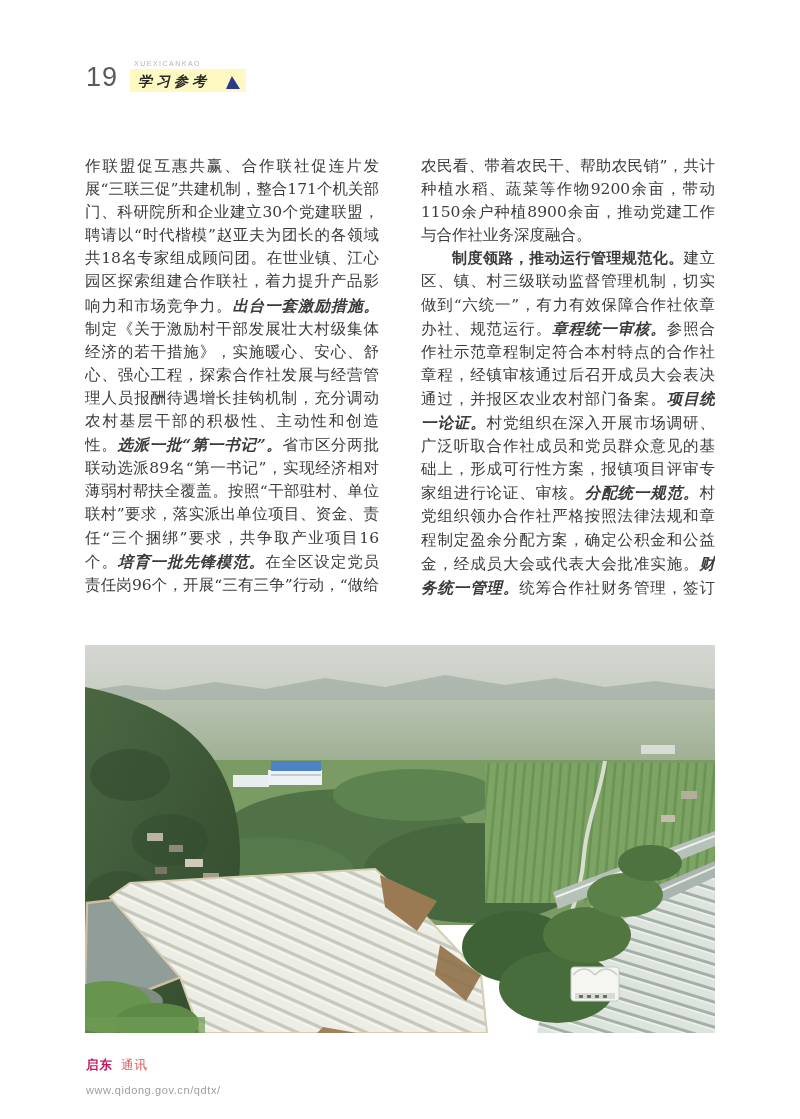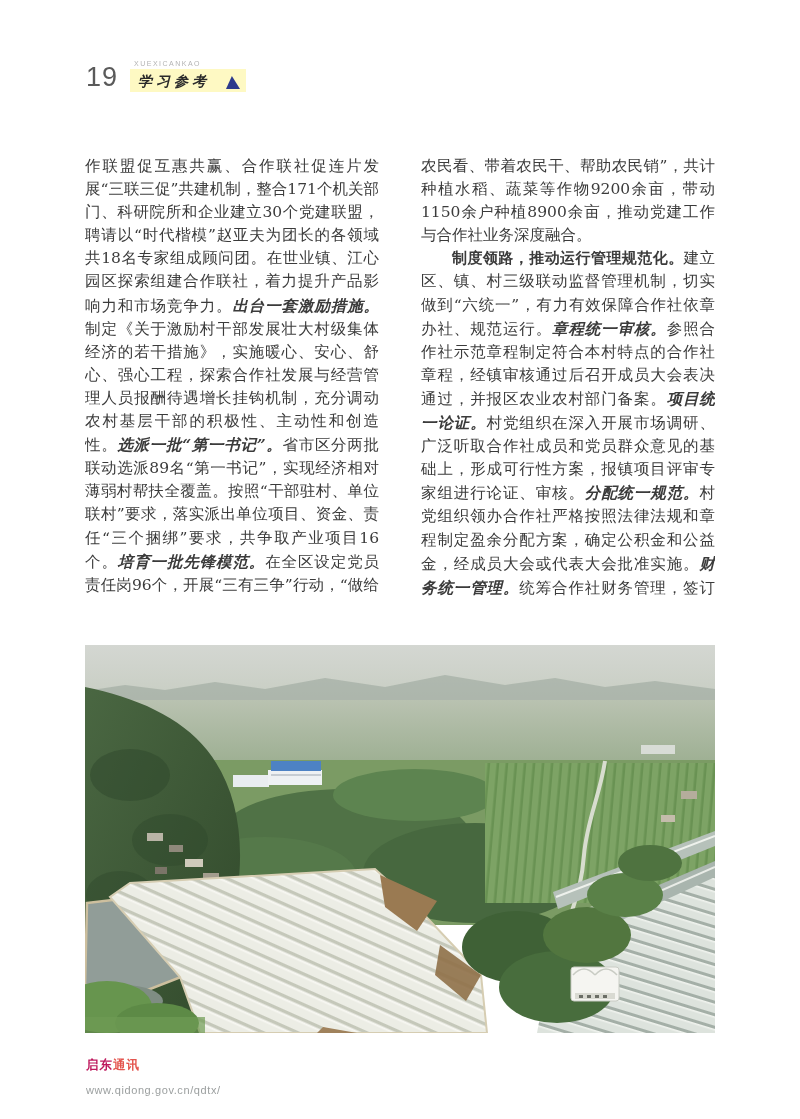--- a/index.html
+++ b/index.html
@@ -34,21 +34,21 @@
 
   
   .photo{position:absolute;left:85px;top:645px;width:630px;height:388px;margin:0;
        overflow:hidden;}
   .photo svg{display:block;}
 
   
   .footer{position:absolute;left:86px;top:1058px;}
   .pub{font-size:12.5px;line-height:14px;letter-spacing:1px;}
   .pub-bold{color:#be185d;font-weight:bold;}
-  .pub-light{color:#e4554f;font-weight:bold;}
+  .pub-light{color:#e4554f;font-weight:normal;margin-left:8px;}
   .url{font-family:"Liberation Sans",sans-serif;font-size:11px;color:#9b9f9f;
        letter-spacing:0.6px;margin-top:12px;}
 </style>
 </head>
 <body>
 
 <div class="page">
 
   <header class="masthead">
     <div class="page-number">19</div>

